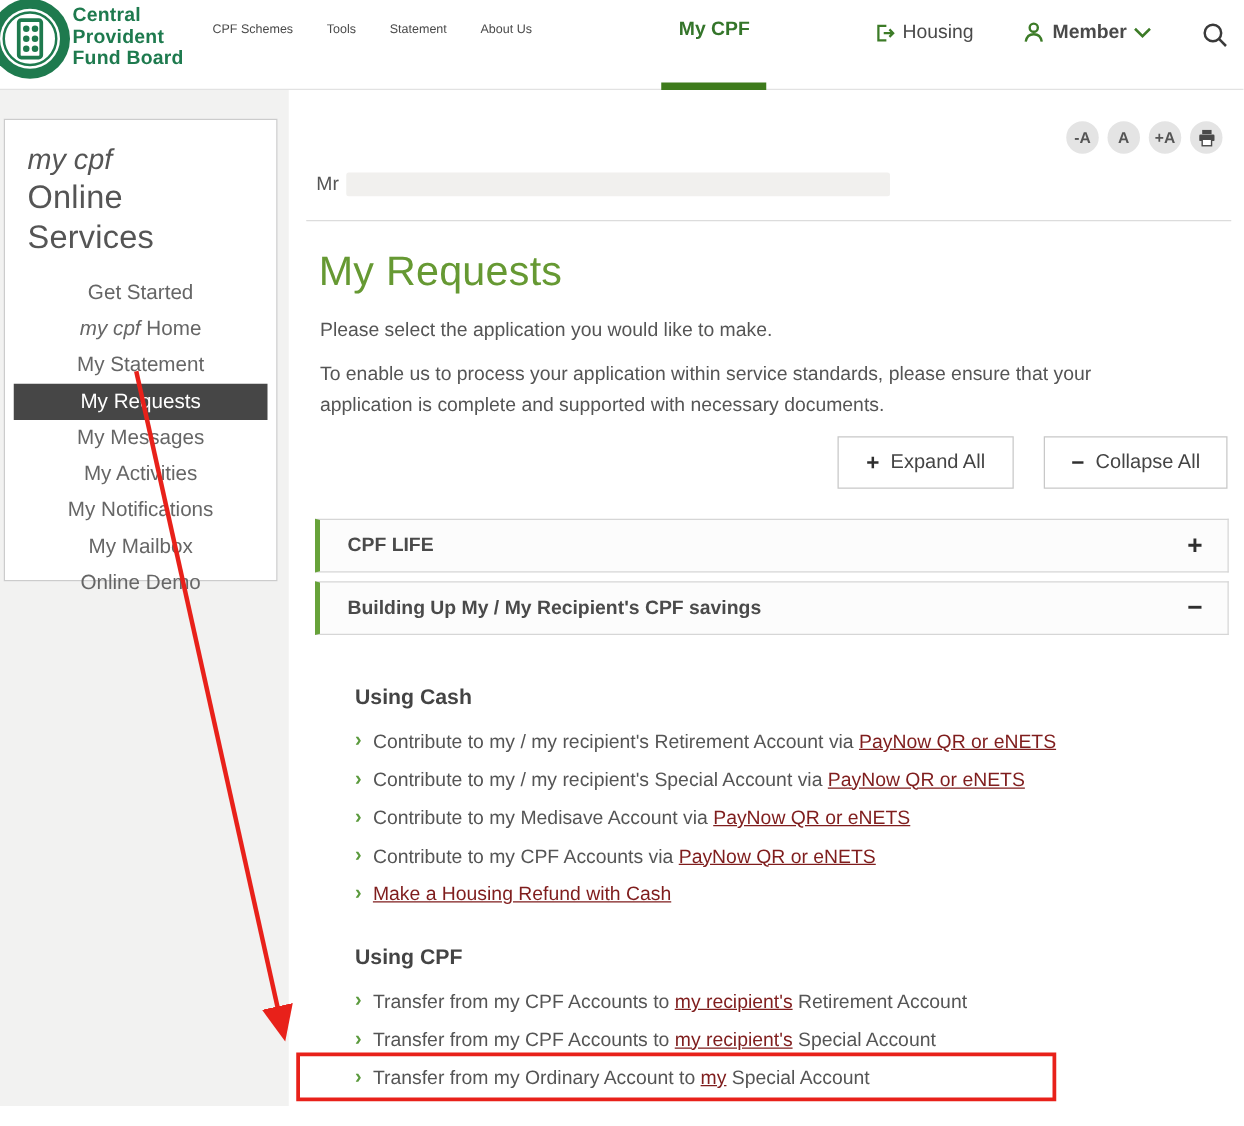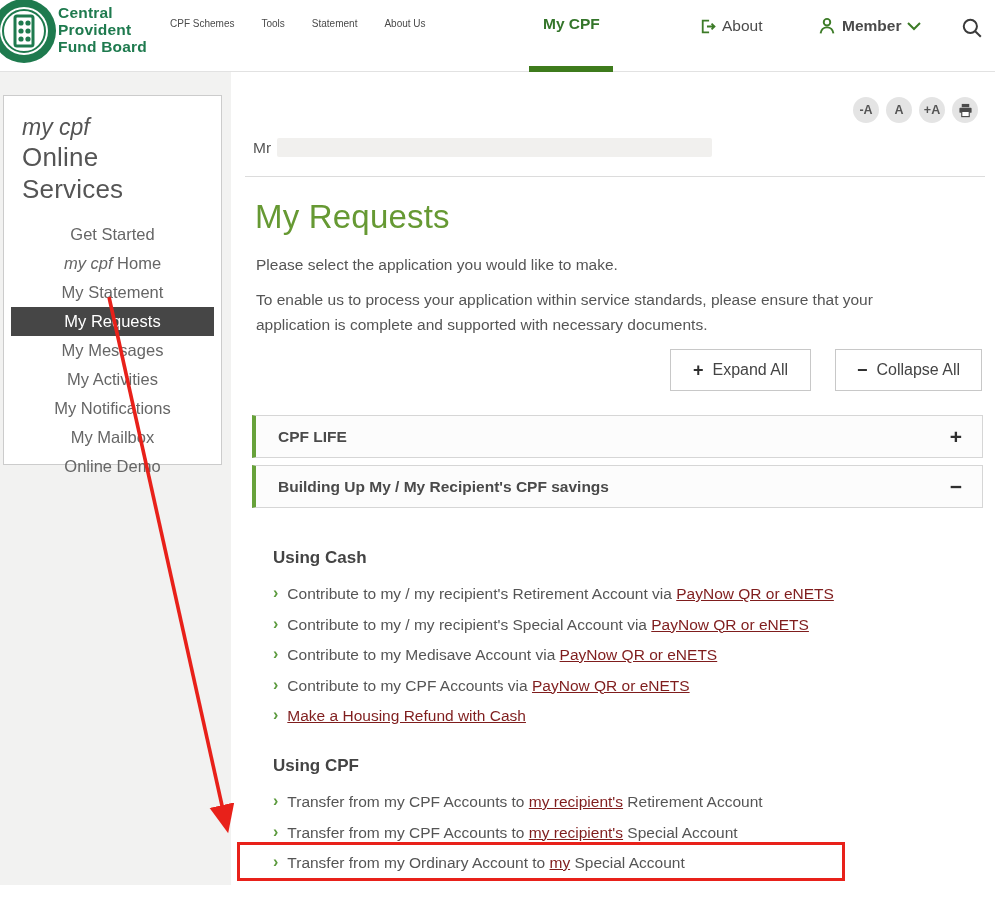--- a/index.html
+++ b/index.html
@@ -59,21 +59,21 @@
 
   
   .accordion { position:absolute; left:252px; width:731px; height:43px; background:#fcfcfc;
                border:1px solid #d6d6d6; border-left:4px solid #67a23a; display:flex;
                align-items:center; cursor:pointer; }
   .acc-1 { top:415px; } .acc-2 { top:465px; }
   .acc-title { padding-left:22px; font-size:15.5px; font-weight:bold; color:#4a4a4a; }
   .acc-state { margin-left:auto; padding-right:20px; font-size:21px; font-weight:900; color:#2f2f2f; }
 
   
-  .section { position:absolute; left:273px; width:700px; z-index:2; }
+  .section { position:absolute; left:284px; width:700px; z-index:2; }
   .sec-cash { top:548px; } .sec-cpf { top:756px; }
   .sec-heading { font-size:17px; font-weight:bold; color:#444; margin-bottom:16px; }
   .sec-list { list-style:none; }
   .sec-item { display:flex; gap:9px; font-size:15.5px; color:#555; line-height:19px;
               margin-bottom:11.5px; cursor:pointer; }
   .sec-chevron { color:#5b9a3d; font-weight:bold; font-size:16px; line-height:18px; }
   .sec-item a { color:#7f1d1d; text-decoration:underline; cursor:pointer; }
 
   
   .annot-box { position:absolute; left:237px; top:842px; width:608px; height:39px;
@@ -111,21 +111,21 @@
         <span class="nav-item">About Us</span>
       </div>
     <div class="nav-active">My CPF</div>
     <div class="nav-underline"></div>
 
     <div class="hdr-btn hdr-logout">
       <svg width="17" height="17" viewBox="0 0 16 16">
         <path d="M9.5 2.5H3.5v11h6" fill="none" stroke="#3c7b27" stroke-width="1.7"></path>
         <path d="M7.5 8h7M11.8 5.2L14.6 8l-2.8 2.8" fill="none" stroke="#3c7b27" stroke-width="1.7"></path>
       </svg>
-      <span>About</span>
+      <span>Housing</span>
     </div>
 
     <div class="hdr-btn hdr-member">
       <svg width="18" height="18" viewBox="0 0 16 16">
         <circle cx="8" cy="4.6" r="2.9" fill="none" stroke="#3c7b27" stroke-width="1.7"></circle>
         <path d="M2.3 14.5c.6-3.8 3-5.3 5.7-5.3s5.1 1.5 5.7 5.3" fill="none" stroke="#3c7b27" stroke-width="1.7"></path>
       </svg>
       <span>Member</span>
       <svg width="14" height="9" viewBox="0 0 14 9">
         <path d="M1 1l6 6 6-6" fill="none" stroke="#3c7b27" stroke-width="2"></path>

